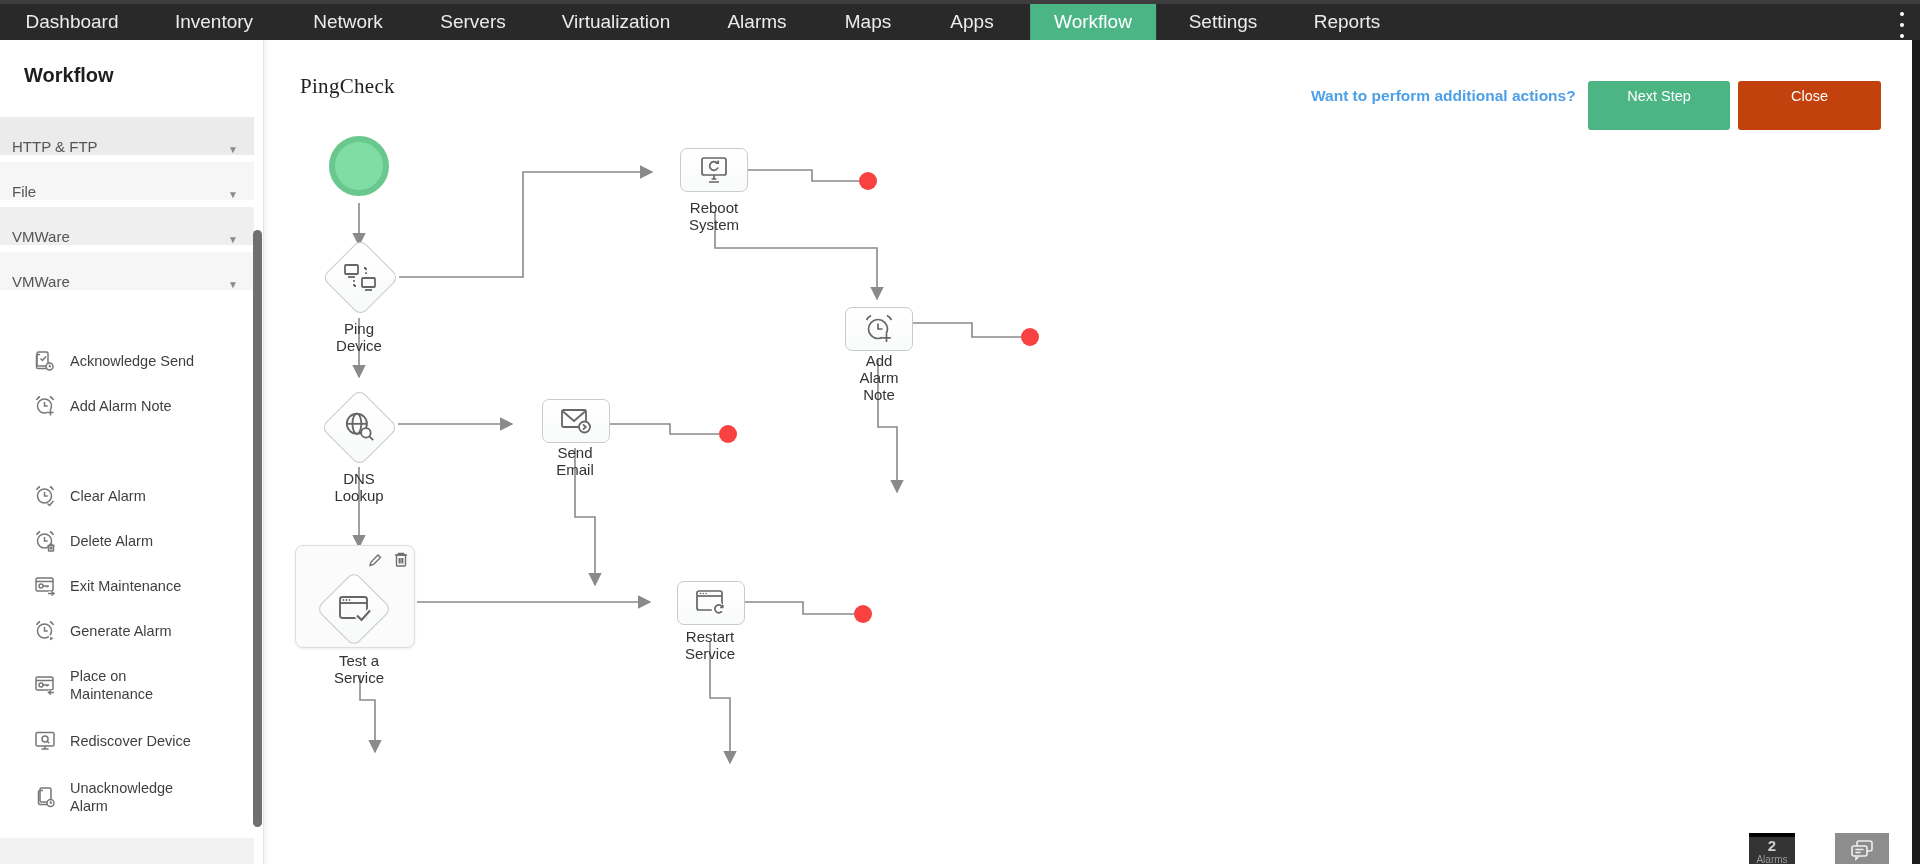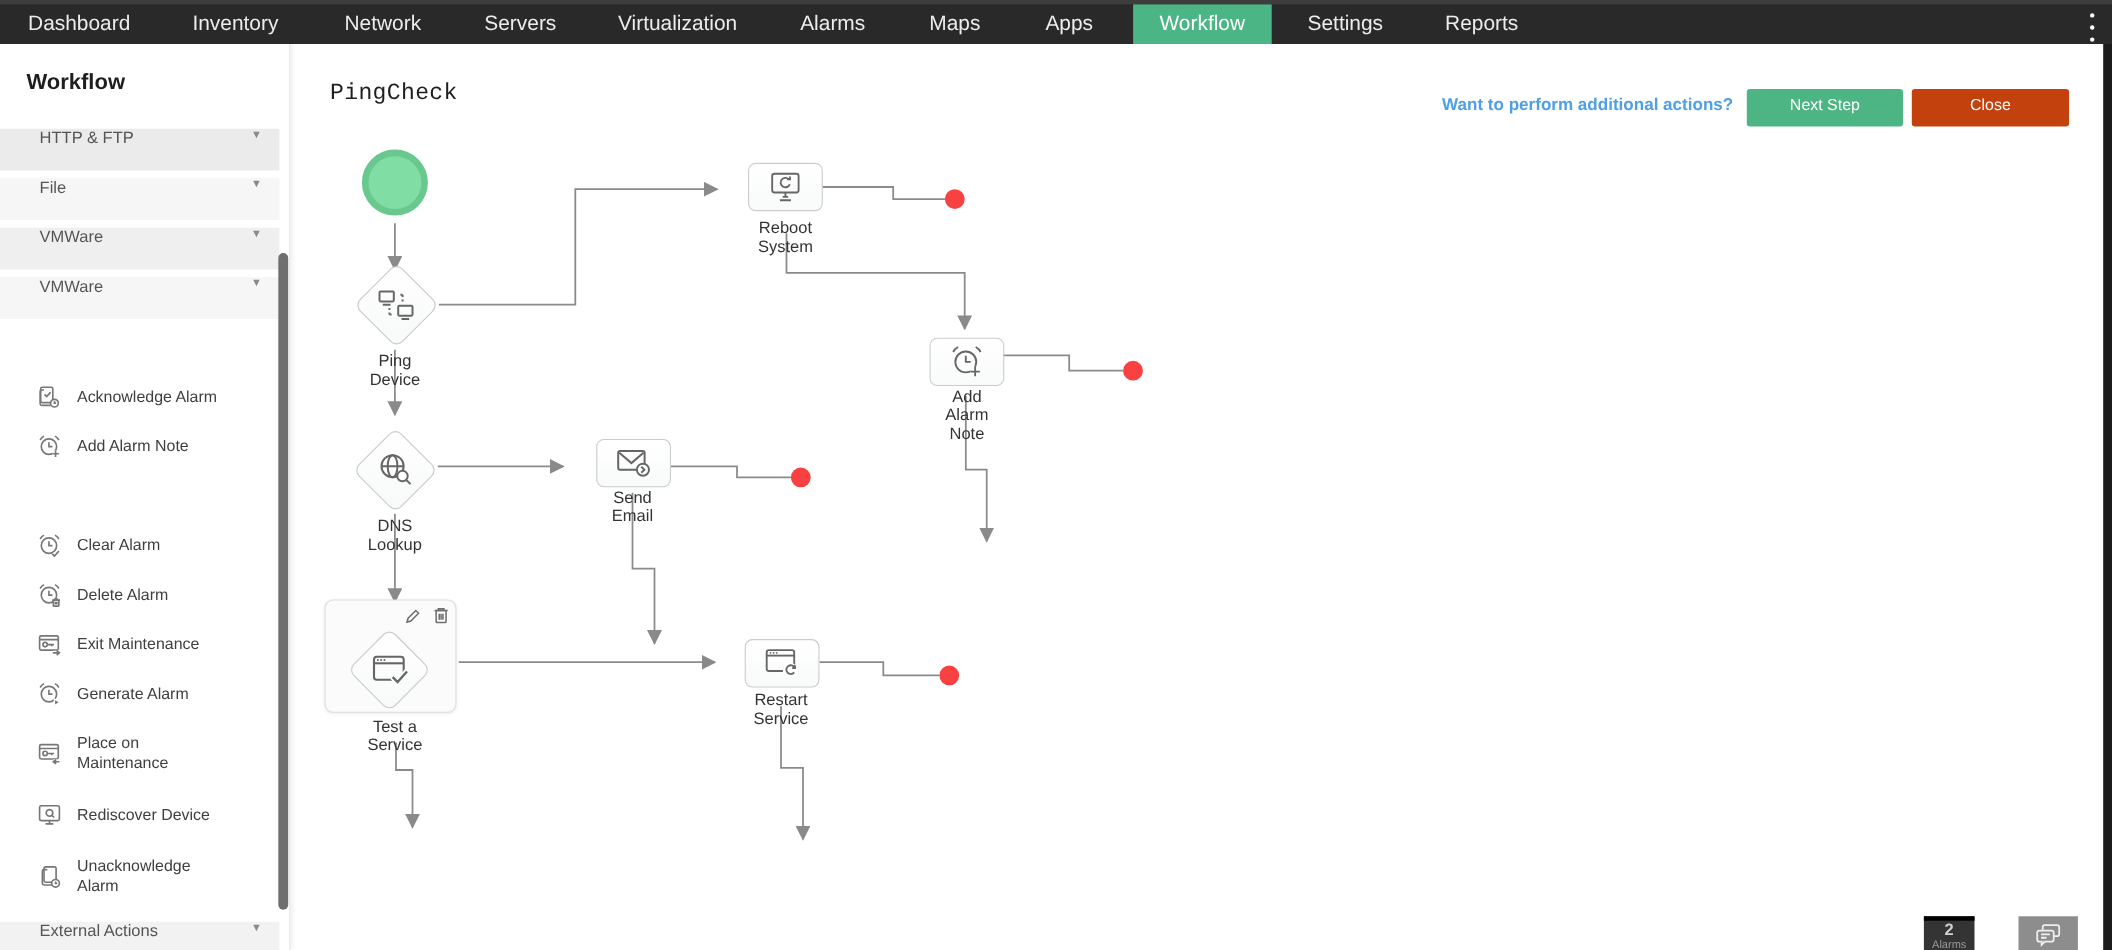--- a/index.html
+++ b/index.html
@@ -17,35 +17,35 @@
   .nav-item.active { background:#4cb585; color:#fff; }
   .kebab { position:absolute; top:8px; left:1894px; width:16px; height:26px;
     display:flex; flex-direction:column; align-items:center; justify-content:space-between; cursor:pointer; }
   .kebab i { width:4px; height:4px; border-radius:50%; background:#fff; }
   
   .sidebar { position:absolute; left:0; top:40px; width:264px; height:824px;
     background:#fff; border-right:1px solid #e4e4e4; box-shadow:2px 0 5px rgba(0,0,0,.06); z-index:5; }
   .sidebar-title { position:absolute; left:24px; top:24px; font-size:20px;
     font-weight:700; color:#1e1e1e; }
   .acc-row { position:absolute; left:0; width:254px; height:38px; display:flex;
-    align-items:flex-start; padding:0 16px 0 36px; cursor:pointer; }
+    align-items:flex-end; padding:0 16px 0 12px; cursor:pointer; }
   .acc-label { font-size:15px; color:#555; flex:1; }
   .chev { font-size:10px; color:#8a8a8a; }
   .side-item { position:absolute; left:0; width:254px; display:flex;
     align-items:center; padding-left:33px; cursor:pointer; }
   .side-item .ic { width:24px; height:24px; flex:0 0 24px; margin-right:13px; }
   .side-item .lbl { font-size:14.5px; color:#3f3f3f; line-height:18px; }
   .scroll-thumb { position:absolute; left:253px; top:190px; width:9px; height:597px;
     background:#6f6f6f; border-radius:5px; cursor:pointer; }
   
-  .page-title { position:absolute; left:300px; top:74px; font-family:Liberation Mono, monospace;
+  .page-title { position:absolute; left:300px; top:74px; font-family:Liberation Serif, serif;
     font-size:21px; color:#1f1f1f; letter-spacing:.3px; z-index:4; }
   .header-link { position:absolute; left:1311px; top:87px; color:#4d9fe8;
     font-size:15.5px; font-weight:700; cursor:pointer; z-index:4; }
-  .btn { position:absolute; top:81px; height:34px; border-radius:3px; color:#fff;
+  .btn { position:absolute; top:81px; height:49px; border-radius:3px; color:#fff;
     font-size:14.5px; text-align:center; line-height:31px; cursor:pointer; z-index:4; }
   .btn-next { left:1588px; width:142px; background:#4db483; }
   .btn-close { left:1738px; width:143px; background:#c2410c; }
   
   .canvas { position:absolute; left:265px; top:40px; width:1647px; height:824px; background:#fff; z-index:1; }
   .connectors { position:absolute; left:0; top:0; z-index:2; pointer-events:none; }
   .start-circle { position:absolute; left:329px; top:136px; width:60px; height:60px;
     border-radius:50%; background:#80dea5; border:6px solid #69c88e; z-index:3; cursor:pointer; }
   .diamond-wrap { position:absolute; width:78px; height:78px; z-index:3; cursor:pointer; }
   .diamond { position:absolute; left:11.5px; top:11.5px; width:55px; height:55px;
@@ -116,21 +116,21 @@
   </div>
 
   <div class="side-item" style="top:306px;height:30px">
     <svg class="ic" viewBox="0 0 24 24" fill="none" stroke="#777" stroke-width="1.5">
       <rect x="4" y="3" width="11" height="14" rx="1.5"></rect>
         <path d="M7 5.5 h-2 a1.5 1.5 0 0 0 -1.5 1.5 v11 a1.5 1.5 0 0 0 1.5 1.5 h8"></path>
       <path d="M7.5 9.5 l2 2 3.5-4"></path>
         <circle cx="16.5" cy="17.5" r="3.5" fill="#fff"></circle>
         <path d="M16.5 15.8 v1.7 h1.5"></path>
     </svg>
-    <span class="lbl">Acknowledge Alarm</span>
+    <span class="lbl">Acknowledge Send</span>
   </div>
   <div class="side-item" style="top:351px;height:30px">
     <svg class="ic" viewBox="0 0 24 24" fill="none" stroke="#777" stroke-width="1.5">
       <path d="M3.5 6 a9 9 0 0 1 3.5 -3.5 M20.5 6 a9 9 0 0 0 -3.5 -3.5"></path>
         <circle cx="11.5" cy="12" r="7"></circle>
       <path d="M11.5 8 v4 h3.2"></path>
         <path stroke="#fff" stroke-width="4" d="M17.5 15.5 v6 M14.5 18.5 h6"></path>
         <path d="M17.5 15.5 v6 M14.5 18.5 h6"></path>
     </svg>
     <span class="lbl">Add Alarm Note</span>

